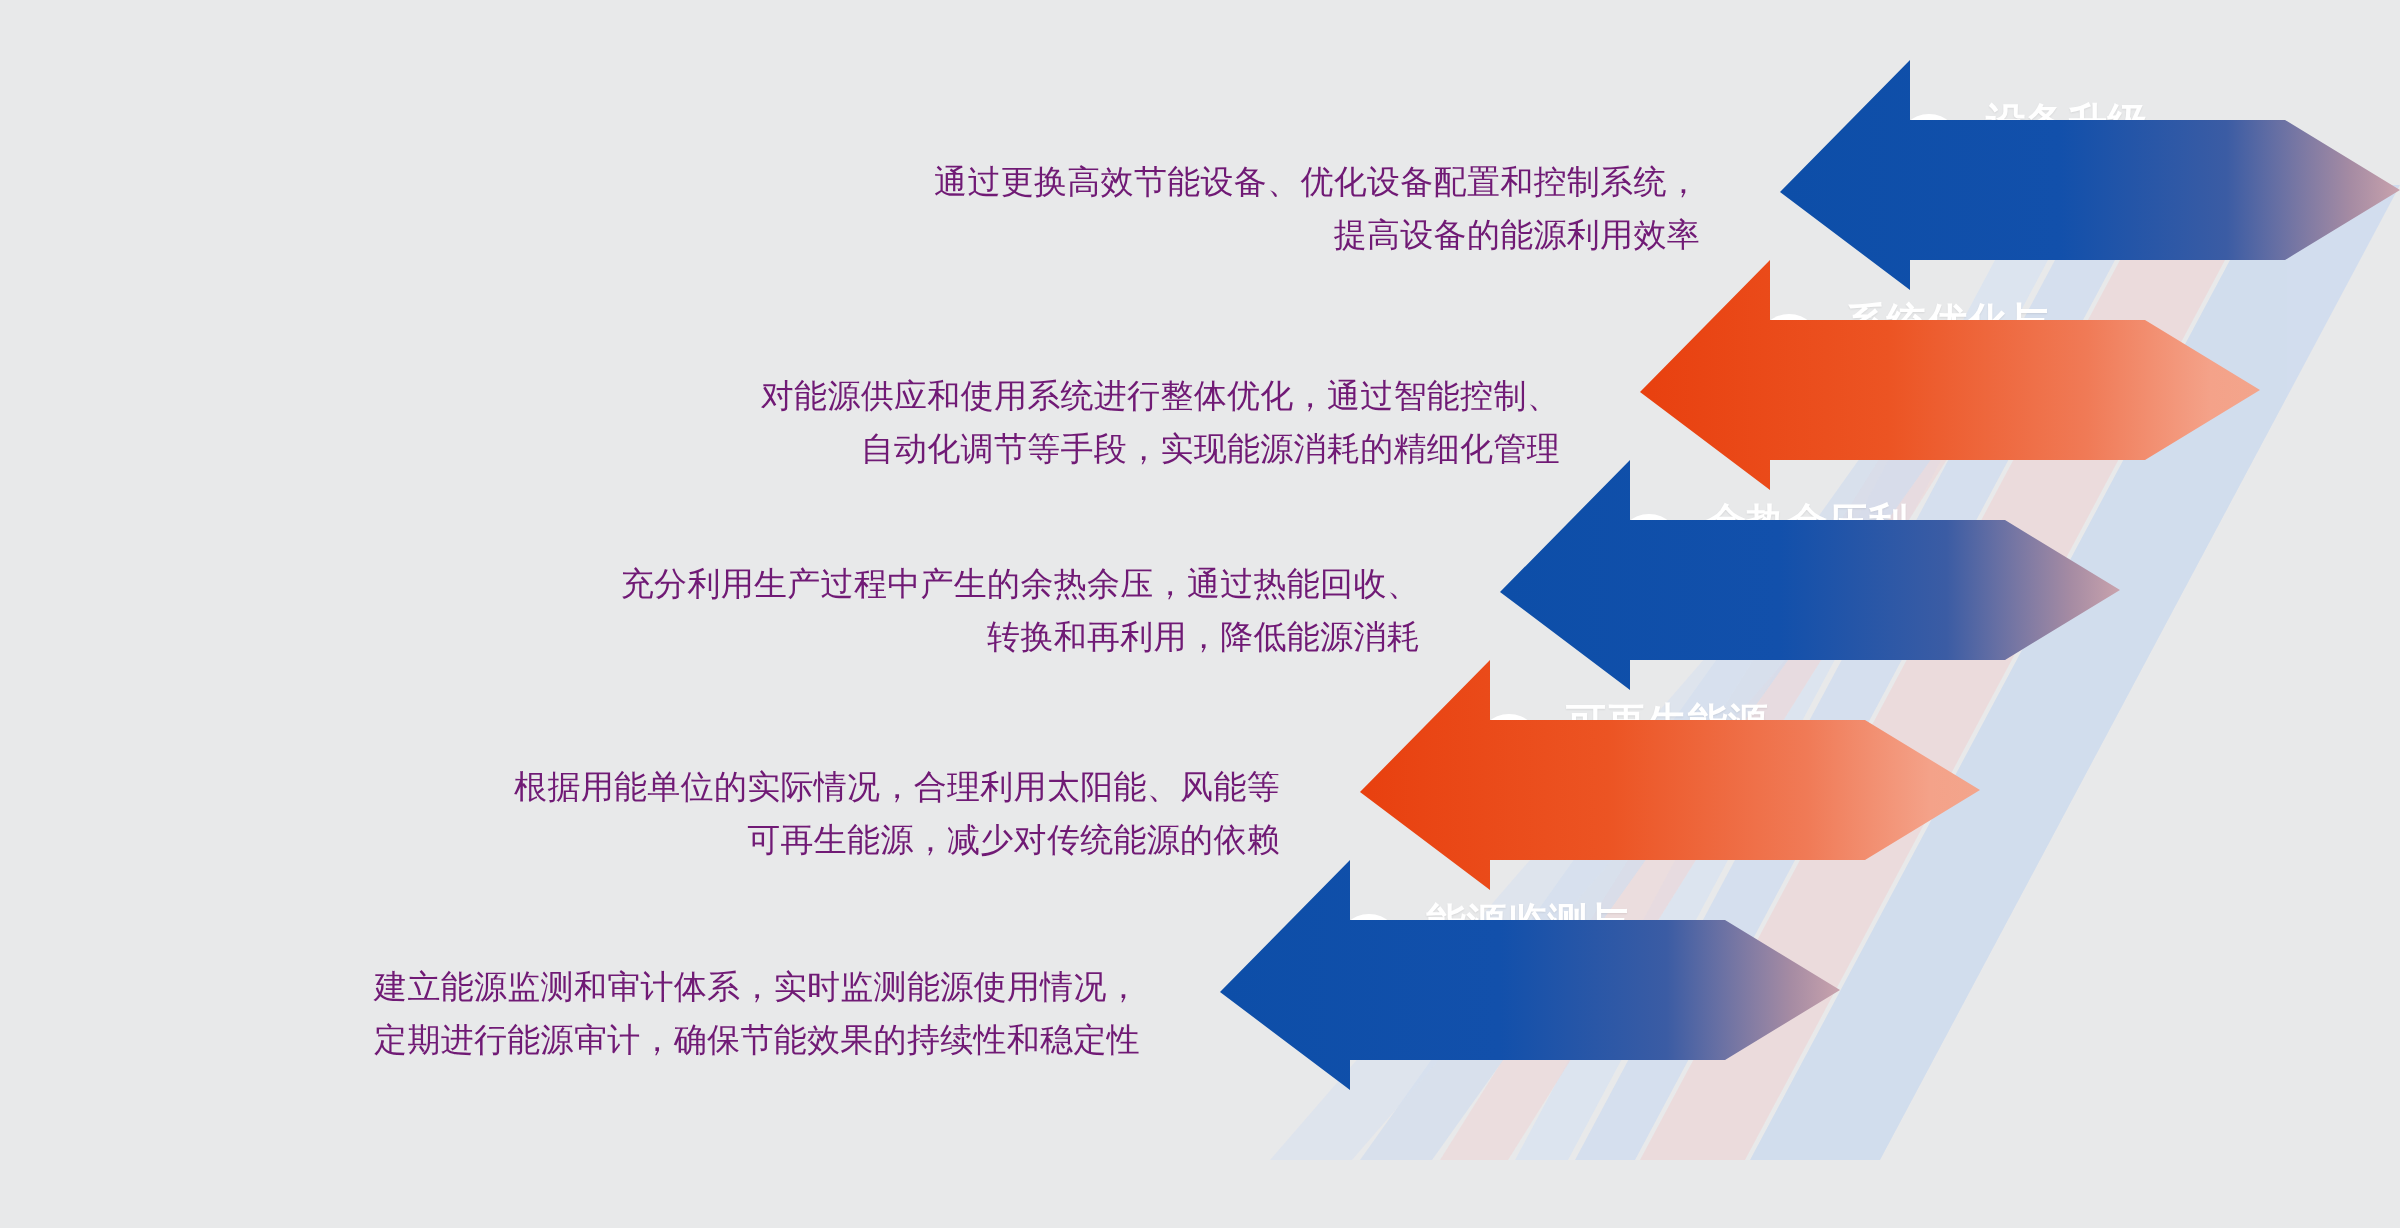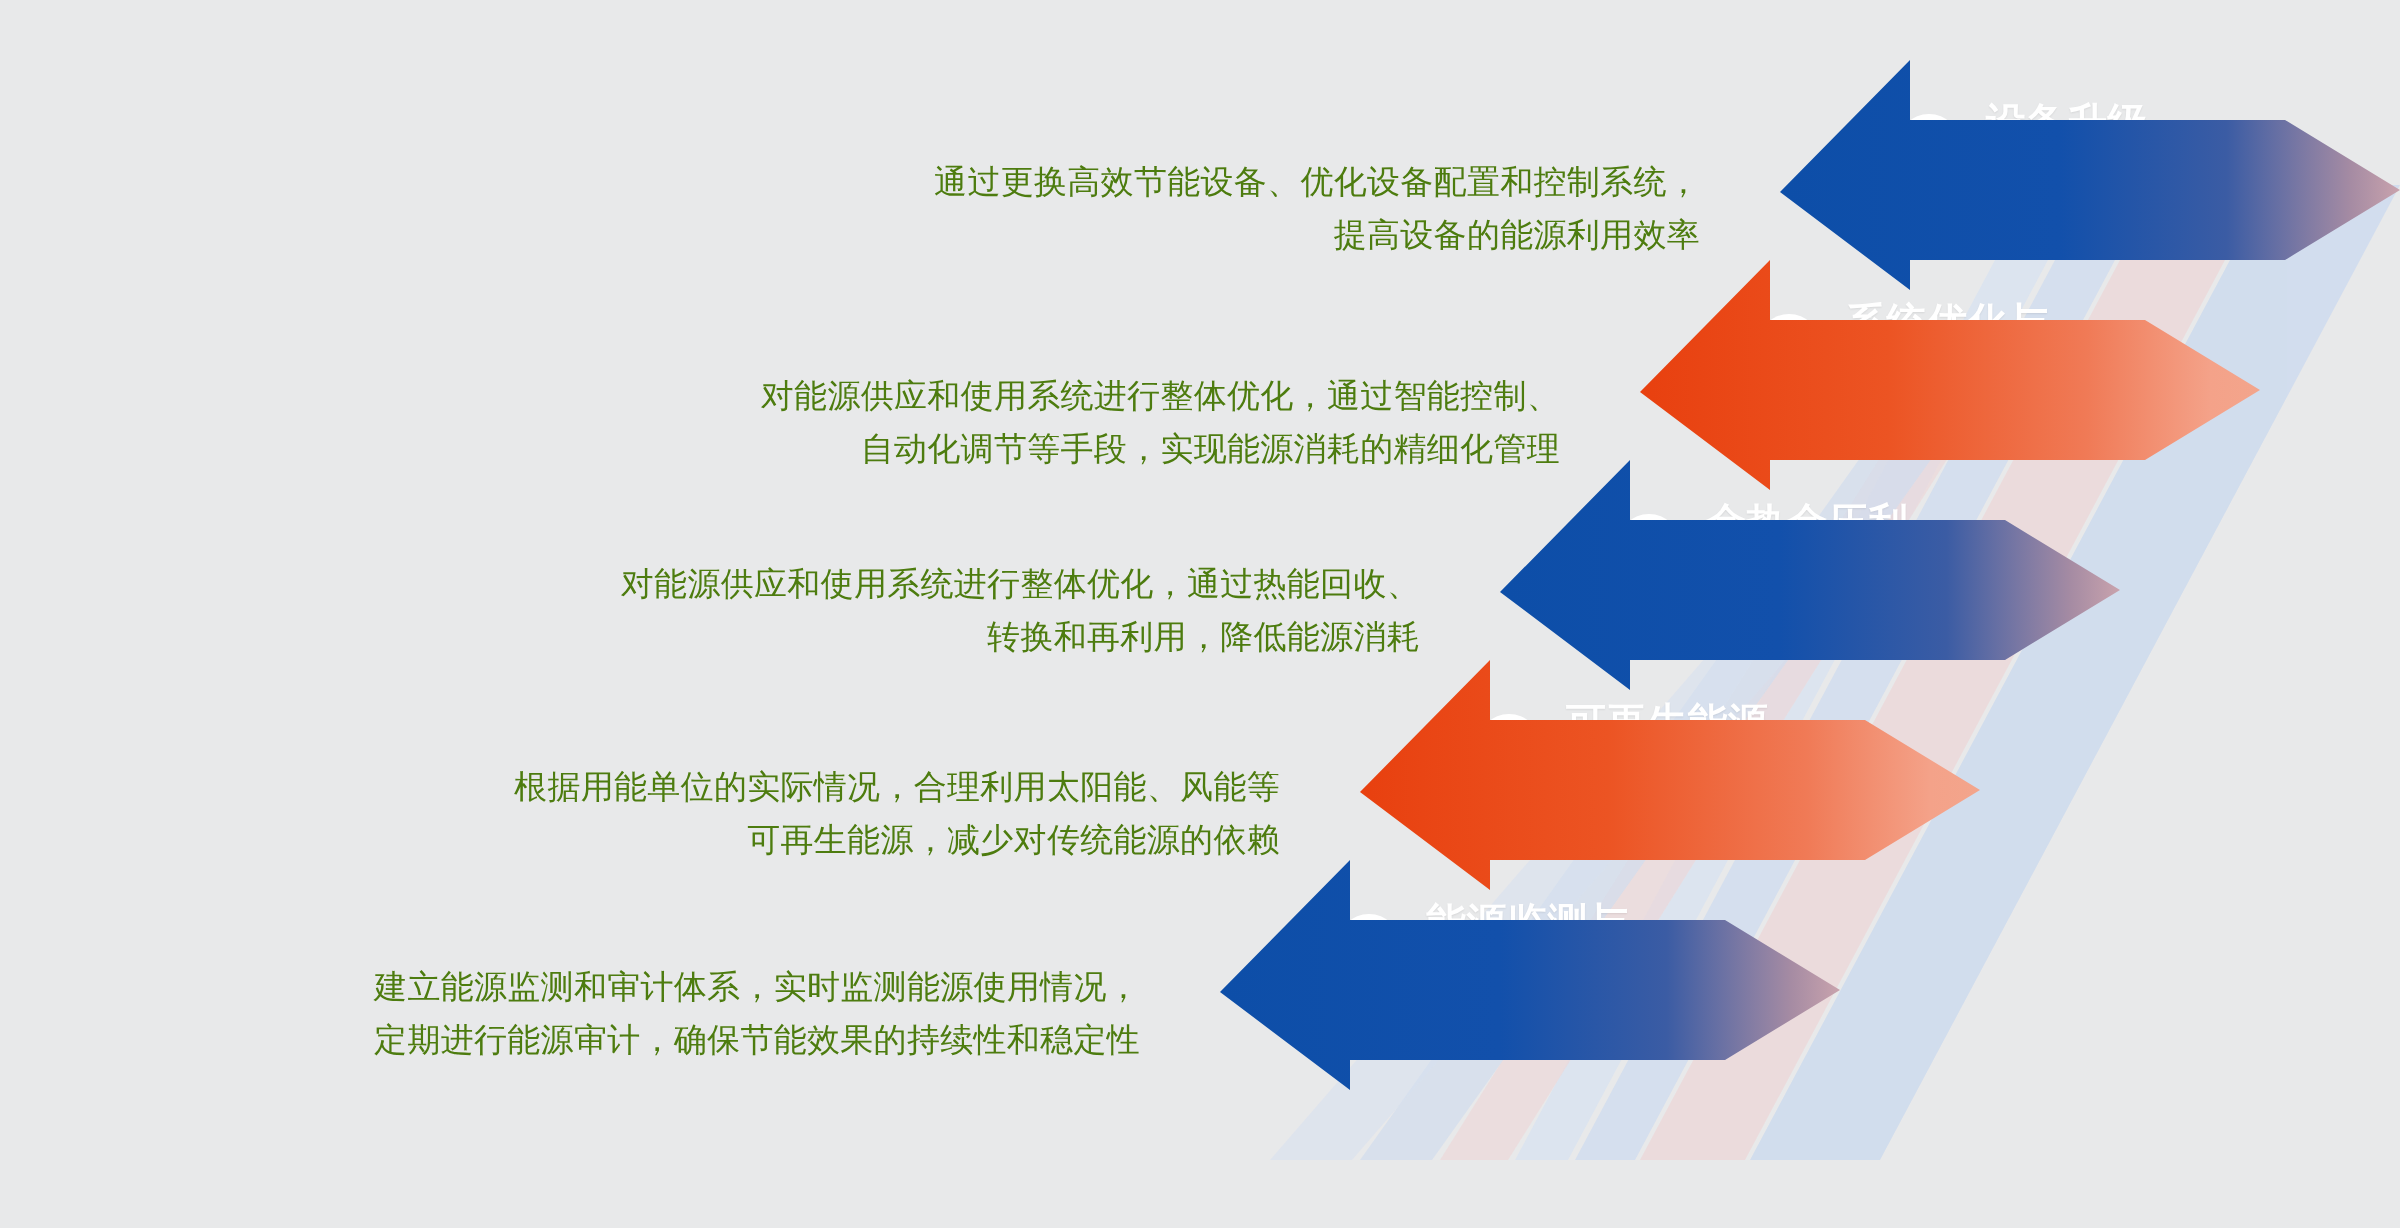--- a/index.html
+++ b/index.html
@@ -40,21 +40,21 @@
     line-height:1.12;
     letter-spacing:0.5px;
     white-space:pre-line;
     text-shadow:0 1px 2px rgba(0,0,0,.08);
   }
 
   
   .desc {
     position:absolute;
     z-index:3;
-    color:#4d7c0f;
+    color:#701a75;
     font-size:33px;
     line-height:1.62;
     text-align:right;
     white-space:pre-line;
     letter-spacing:0.3px;
   }
 </style>
 </head>
 <body>
 
@@ -181,21 +181,21 @@
     <span class="arrow-title">能源监测与
 审计</span>
   </div>
 
   <div class="desc" style="left:580px; top:155px; width:1120px;">通过更换高效节能设备、优化设备配置和控制系统，
 提高设备的能源利用效率</div>
 
   <div class="desc" style="left:440px; top:357px; width:1120px;margin-top:12px;">对能源供应和使用系统进行整体优化，通过智能控制、
 自动化调节等手段，实现能源消耗的精细化管理</div>
 
-  <div class="desc" style="left:300px; top:557px; width:1120px;">对能源供应和使用系统进行整体优化，通过热能回收、
+  <div class="desc" style="left:300px; top:557px; width:1120px;">充分利用生产过程中产生的余热余压，通过热能回收、
 转换和再利用，降低能源消耗</div>
 
   <div class="desc" style="left:160px; top:760px; width:1120px;">根据用能单位的实际情况，合理利用太阳能、风能等
 可再生能源，减少对传统能源的依赖</div>
 
   <div class="desc" style="left:20px; top:960px; width:1120px;text-align:right;">建立能源监测和审计体系，实时监测能源使用情况，
 定期进行能源审计，确保节能效果的持续性和稳定性</div>
 
 </div>
 

